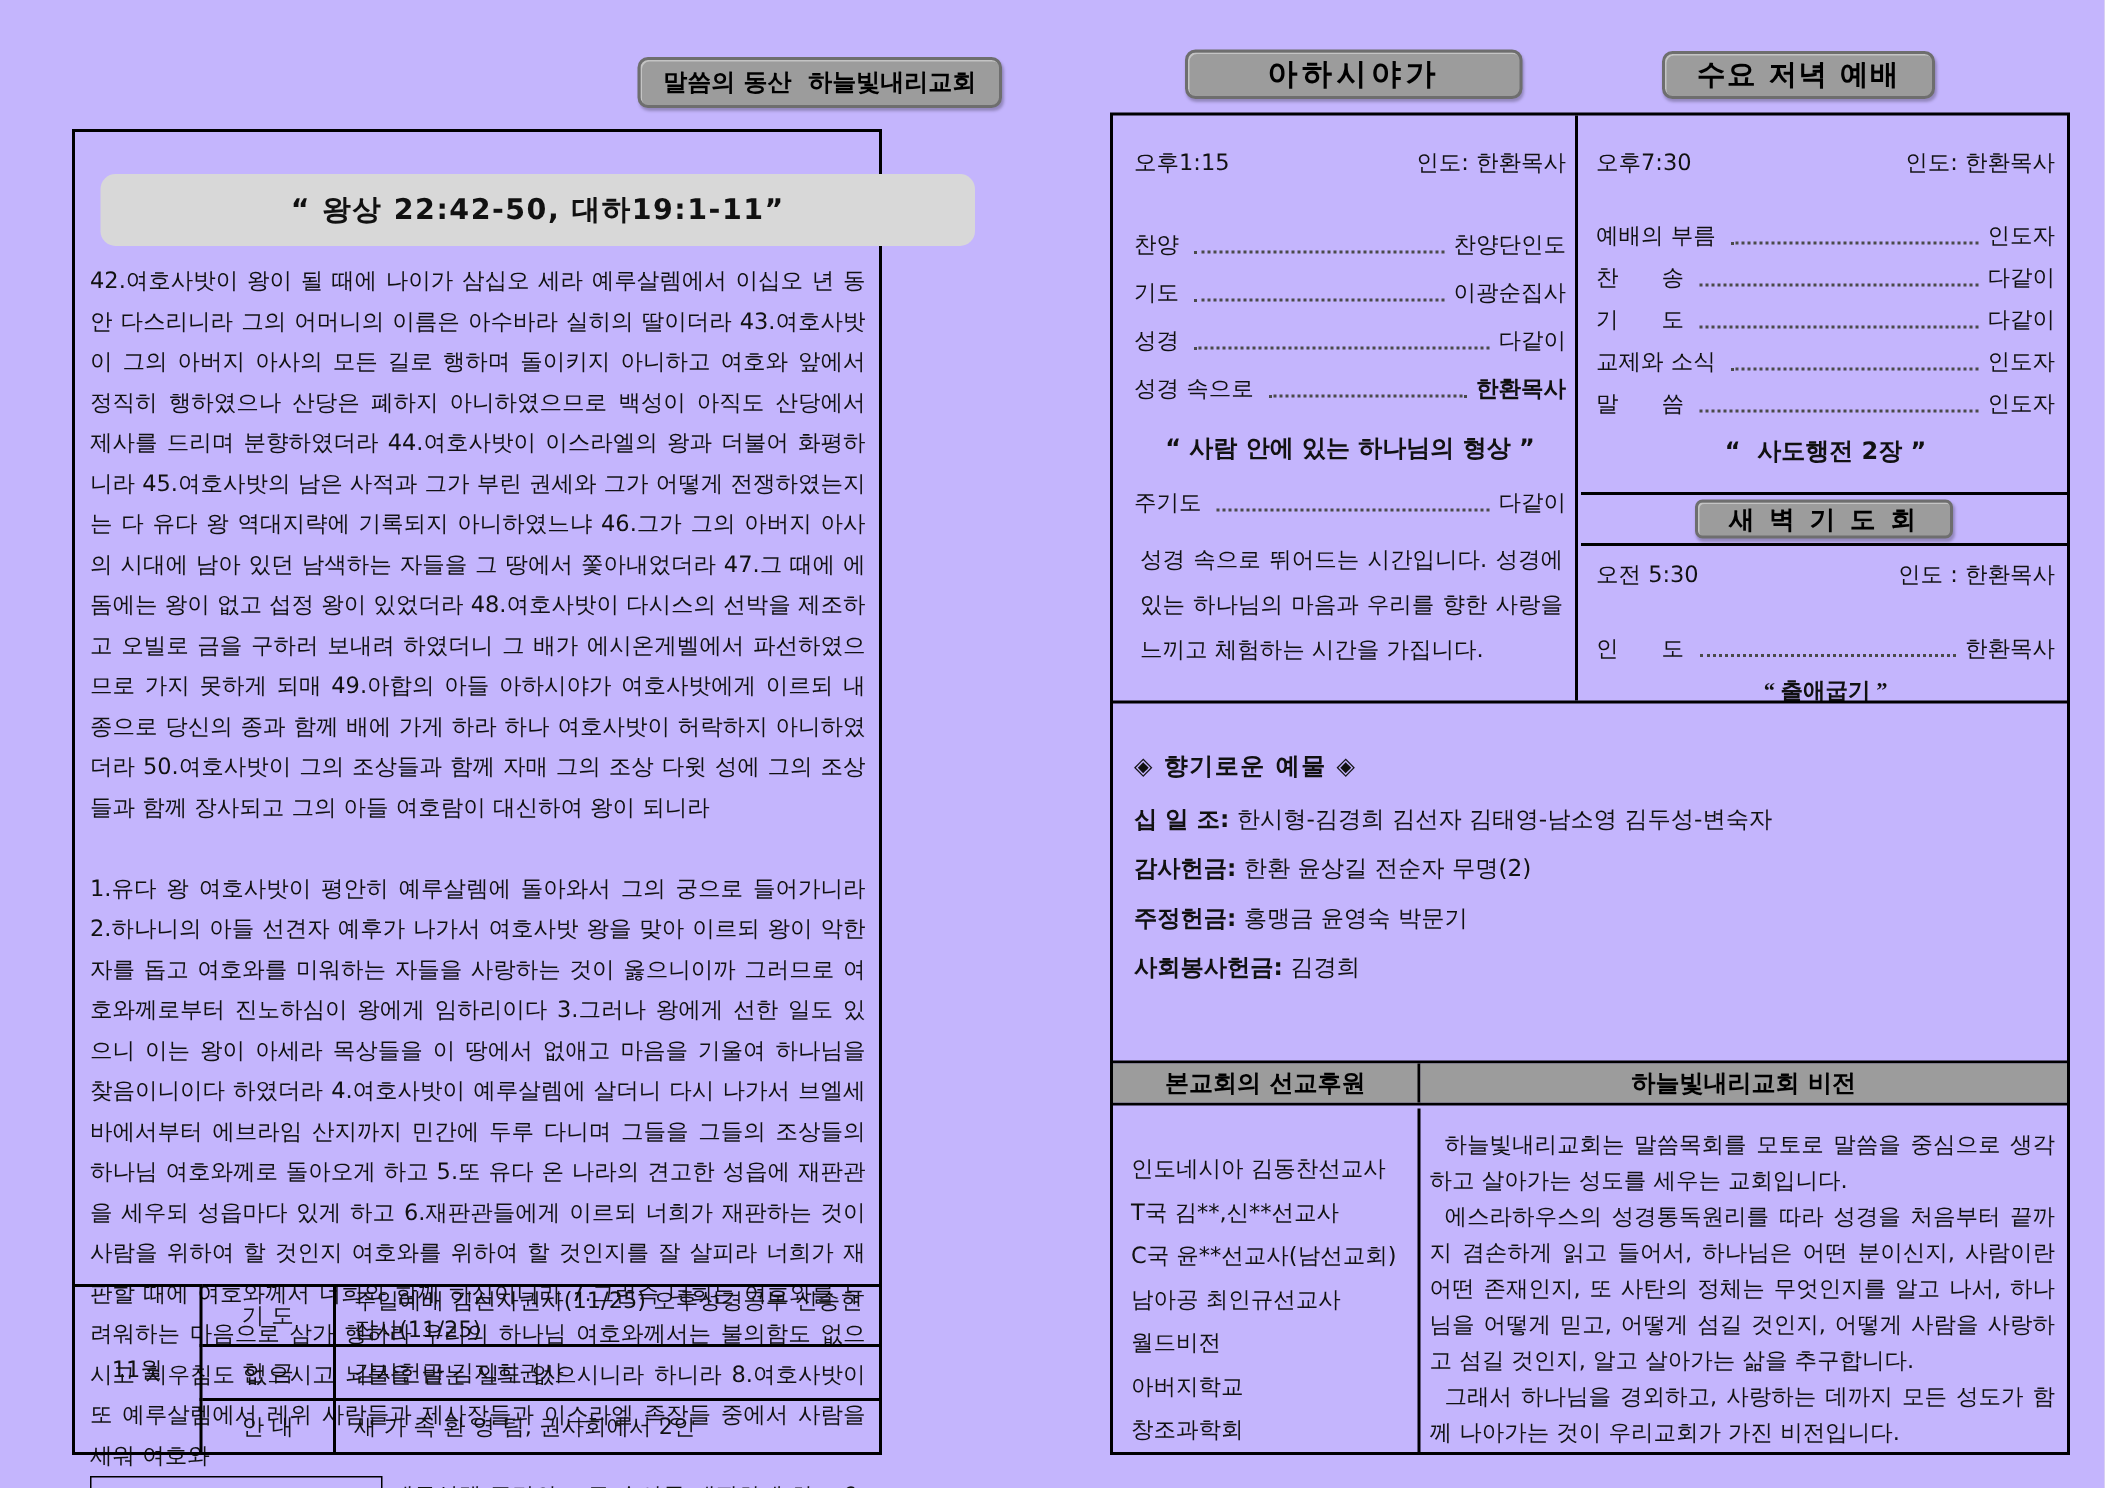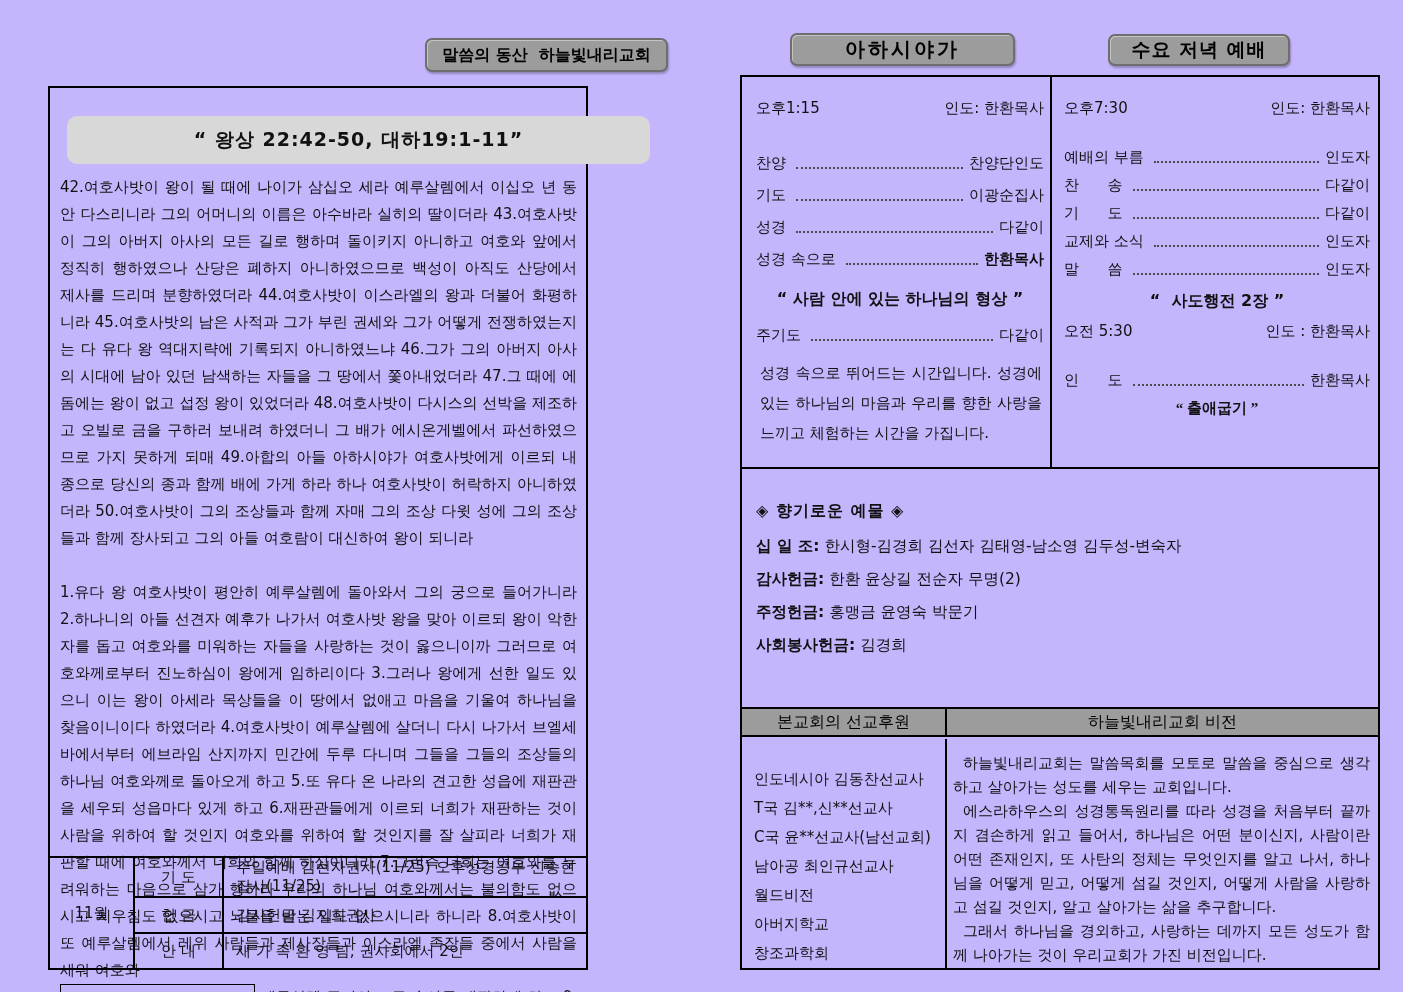--- a/index.html
+++ b/index.html
@@ -109,21 +109,21 @@
     padding: 32px 16px 0 14px;
     font-size: 16px;
   }
   .off-title { font-weight: bold; margin-bottom: 14px; letter-spacing: 1px; }
   .off-row { margin-bottom: 12px; font-size: 15.5px; }
   .off-label { font-weight: bold; white-space: pre; }
   .bottom-table { position: absolute; left: 0; right: 0; top: 630px; bottom: 0; border-top: 2px solid #000; }
   .bt-header { display: flex; height: 28px; border-bottom: 2px solid #000; }
   .bt-h-left, .bt-h-right {
     background: #9c9c9c; display: flex; align-items: center; justify-content: center;
-    font-weight: normal; font-size: 16px; color: #000;
+    font-weight: bold; font-size: 16px; color: #000;
   }
   .bt-h-left { width: 205px; border-right: 2px solid #000; }
   .bt-h-right { flex: 1; }
   .bt-body { position: absolute; top: 30px; bottom: 0; left: 0; right: 0; display: flex; }
   .bt-b-left { width: 205px; border-right: 2px solid #000; padding: 26px 4px 0 12px; font-size: 15px; line-height: 29px; }
   .bt-b-left .mitem { white-space: nowrap; }
   .bt-b-right { flex: 1; padding: 12px 8px 0 6px; font-size: 15px; line-height: 24px; text-align: justify; word-break: break-all; }
   .bt-b-right p { text-indent: 10px; }
 </style>
 </head>
@@ -242,20 +242,25 @@
           <span class="svc-value">인도자</span>
         </div>
         <div class="svc-row compact">
           <span class="svc-label">말      씀</span>
           <span class="svc-leader"></span>
           <span class="svc-value">인도자</span>
         </div>
       </div>
       <div class="theme theme-wed">“  사도행전 2장 ”</div>
 
+      <div class="dawn-head">
+        <div class="badge badge-dawn">
+          <span>새 벽 기 도 회</span>
+        </div>
+      </div>
       <div class="time-row dawn-time">
         <span>오전 5:30</span>
         <span>인도 : 한환목사</span>
       </div>
       <div class="svc-rows tight">
         <div class="svc-row compact">
           <span class="svc-label">인      도</span>
           <span class="svc-leader"></span>
           <span class="svc-value">한환목사</span>
         </div>

